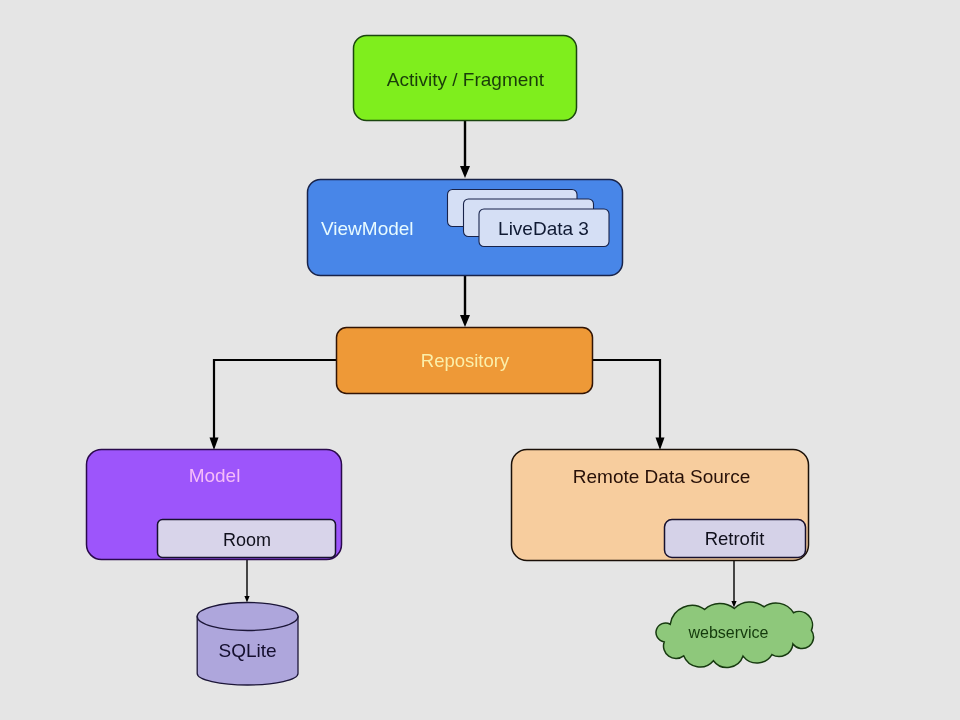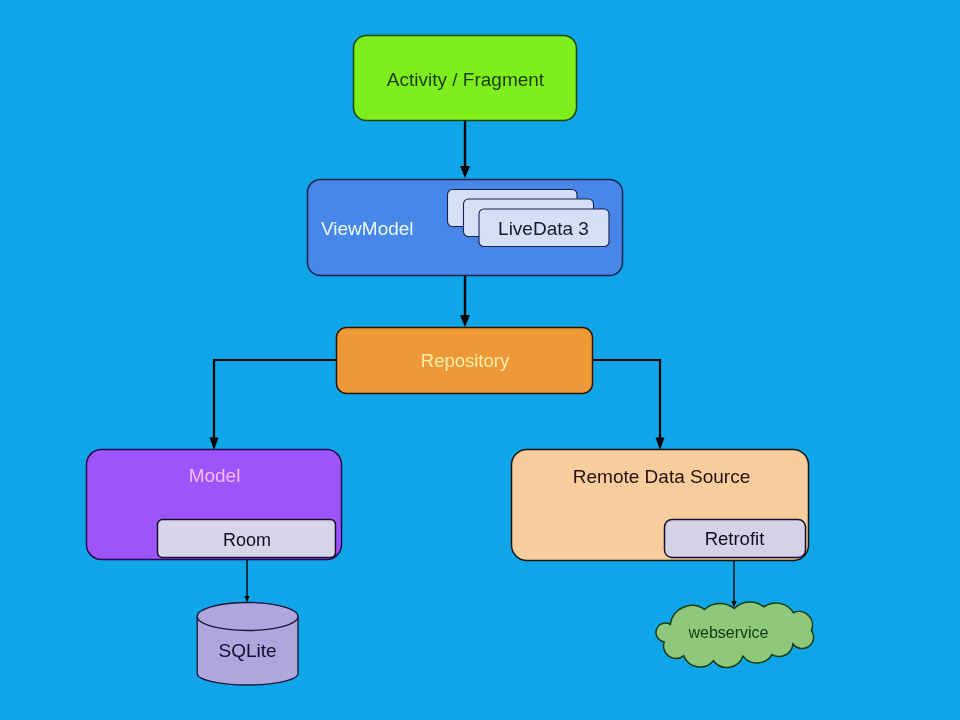--- a/index.html
+++ b/index.html
@@ -8,21 +8,21 @@
     padding: 0;
     width: 960px;
     height: 720px;
     overflow: hidden;
     background: #ffffff;
   }
   #diagram {
     position: relative;
     width: 960px;
     height: 720px;
-    background: #0ea5e9;
+    background: #e5e5e5;
     font-family: "Liberation Sans", sans-serif;
   }
   #canvas {
     position: absolute;
     left: 0;
     top: 0;
   }
   svg text {
     font-family: "Liberation Sans", sans-serif;
     font-size: 19px;

